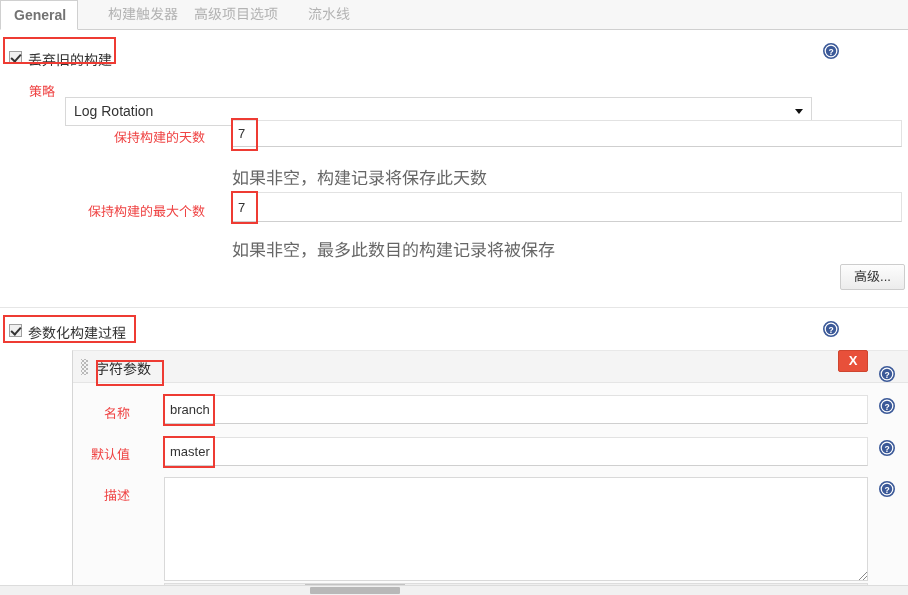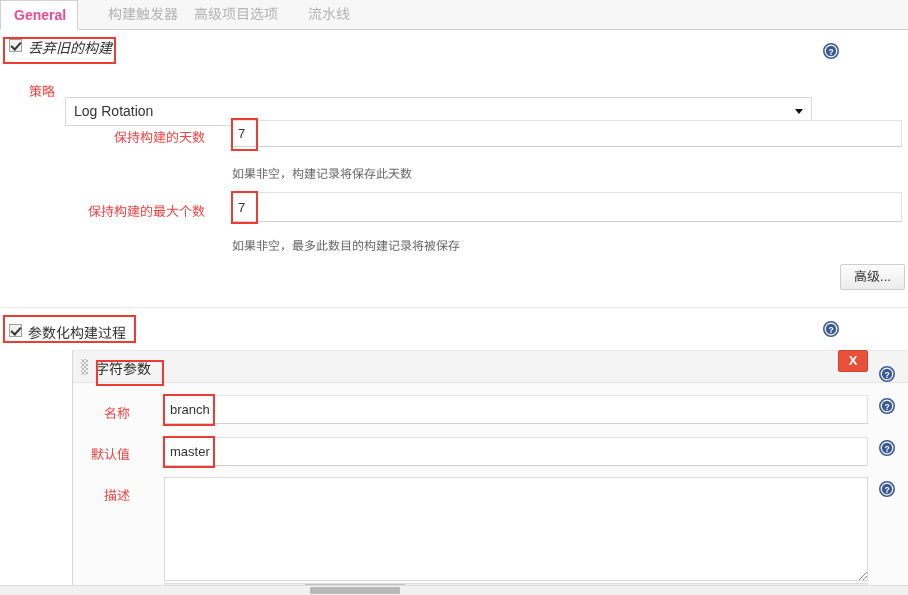--- a/index.html
+++ b/index.html
@@ -34,21 +34,21 @@
     height: 30px;
     line-height: 29px;
     padding: 0 13px;
     font-size: 14px;
     color: #b3b3b3;
     box-sizing: border-box;
     white-space: nowrap;
   }
   .tab.active {
     background: #ffffff;
-    color: #ec4899;
+    color: #737373;
     font-weight: bold;
     border-left: 1px solid #d0d0d0;
     border-right: 1px solid #d0d0d0;
     border-top: 1px solid #d0d0d0;
     border-bottom: 1px solid #ffffff;
   }
 
   
   .section-row {
     position: absolute;
@@ -121,21 +121,21 @@
     border: 1px solid #e2e2e2;
     border-bottom-color: #cfcfcf;
     font-family: "Liberation Sans", "DejaVu Sans", sans-serif;
     font-size: 13px;
     color: #333;
     padding: 0 5px;
     outline: none;
   }
   .f-help-text {
     position: absolute;
-    font-size: 12px;
+    font-size: 17px;
     color: #666;
     white-space: nowrap;
   }
 
   
   .sel-wrap {
     position: absolute;
     box-sizing: border-box;
     background: #ffffff;
     border: 1px solid #d8d8d8;
@@ -286,21 +286,21 @@
 </head>
 <body>
 
 <div class="tab-bar">
   <div class="tab active" style="left:0px;width:78px;">General</div>
   <div class="tab" style="left:95px;">构建触发器</div>
   <div class="tab" style="left:181px;">高级项目选项</div>
   <div class="tab" style="left:295px;">流水线</div>
 </div>
 
-<div class="section-row chk-row" style="top:32px;font-style:italic;">
+<div class="section-row chk-row" style="top:44px;">
   <span class="chk-box"></span>
   <span class="chk-label">丢弃旧的构建</span>
 </div>
 <div class="annot" style="left:3px;top:37px;width:113px;height:27px;"></div>
 
 <div class="help-icon" style="left:823px;top:43px;">
   <svg viewBox="0 0 16 16" width="16" height="16">
     <circle cx="8" cy="8" r="7.2" fill="#ffffff" stroke="#3b5998" stroke-width="1.6"></circle>
     <circle cx="8" cy="8" r="5.2" fill="#3b5998"></circle>
     <text x="8" y="11.6" font-size="8.5" font-family="Liberation Sans, sans-serif" font-weight="bold" fill="#ffffff" text-anchor="middle">?</text>

